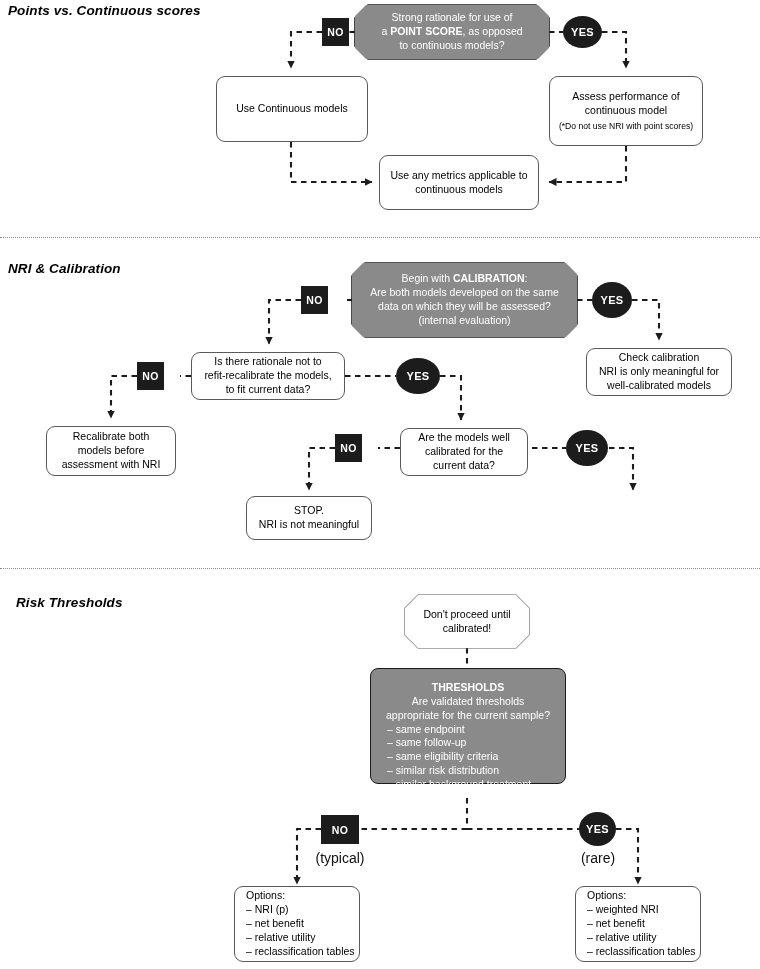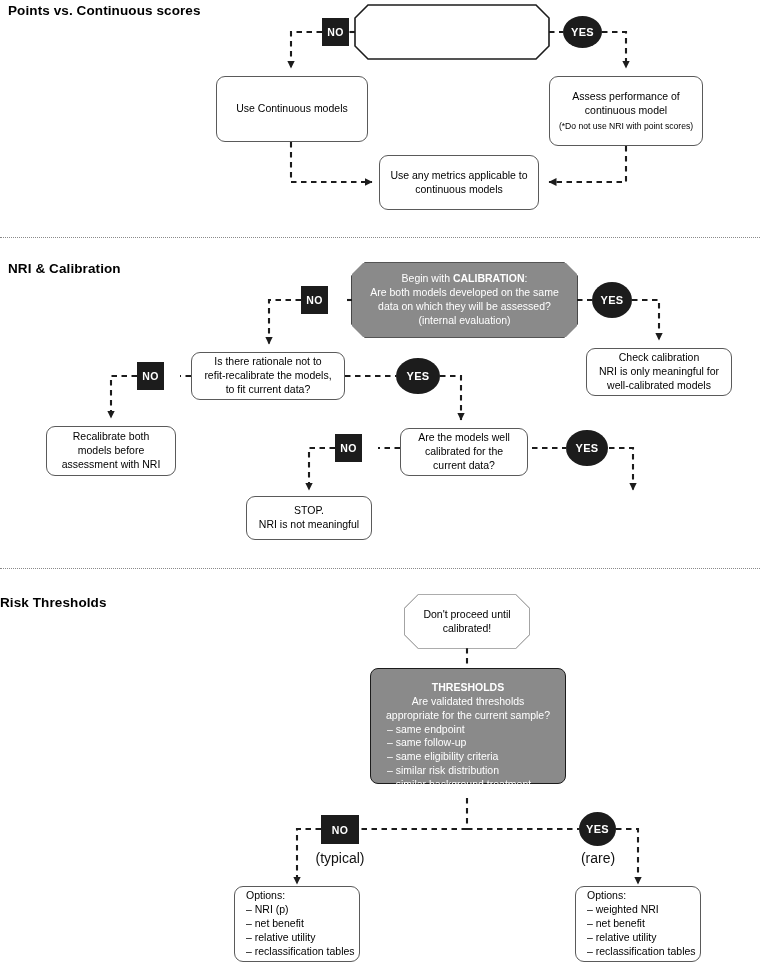--- a/index.html
+++ b/index.html
@@ -26,20 +26,21 @@
     height: 969px;
     pointer-events: none;
   }
   .sect-title {
     position: absolute;
     font-size: 13.5px;
     font-weight: bold;
     letter-spacing: 0.1px;
     color: #000;
     white-space: nowrap;
+    font-style: italic;
   }
   .divider {
     position: absolute;
     left: 0;
     width: 760px;
     height: 0;
     border-top: 1.5px dotted #8a8a8a;
   }
   
   .node {
@@ -211,20 +212,28 @@
       <path d="M365,263 L564,263 L577,276 L577,324 L564,337 L365,337 L352,324 L352,276 Z"></path>
     </g>
 
     <g fill="none" stroke="#5a5a5a" stroke-width="1.1">
       <path d="M418,595 L516,595 L529,608 L529,635 L516,648 L418,648 L405,635 L405,608 Z"></path>
     </g>
   </svg>
 
   <div class="sect-title" style="left:8px; top:3px;">Points vs. Continuous scores</div>
 
+  <div class="node gray oct" style="left:355px; top:5px; width:194px; height:54px;">
+    <div class="oct-inner"></div>
+    <div class="oct-content">
+      <span class="line">Strong rationale for use of</span>
+      <span class="line"><span>a </span><b>POINT SCORE</b><span>, as opposed</span></span>
+      <span class="line">to continuous models?</span>
+    </div>
+  </div>
 
   <div class="badge-no" style="left:322px; top:18px; width:27px; height:28px;">NO</div>
   <div class="badge-yes" style="left:563px; top:16px; width:39px; height:32px;">YES</div>
 
   <div class="node white" style="left:216px; top:76px; width:152px; height:66px;align-items:center;">
     <span class="line">Use Continuous models</span>
   </div>
 
   <div class="node white" style="left:549px; top:76px; width:154px; height:70px;">
     <span class="line">Assess performance of</span>
@@ -285,21 +294,21 @@
   <div class="badge-yes" style="left:566px; top:430px; width:42px; height:36px;">YES</div>
 
   <div class="node white" style="left:246px; top:496px; width:126px; height:44px;">
     <span class="line">STOP.</span>
     <span class="line">NRI is not meaningful</span>
   </div>
 
 
   <div class="divider" style="top:568px;"></div>
 
-  <div class="sect-title" style="left:0; top:595px;">Risk Thresholds</div>
+  <div class="sect-title" style="left:16px; top:595px;">Risk Thresholds</div>
 
   <div class="node white oct" style="left:405px; top:595px; width:124px; height:53px;">
     <div class="oct-inner-white"></div>
     <div class="oct-content">
       <span class="line">Don't proceed until</span>
       <span class="line">calibrated!</span>
     </div>
   </div>
 
   <div class="node gray" style="left:370px; top:668px; width:196px; height:116px; border-radius:8px; justify-content:flex-start; padding-top:12px;">

